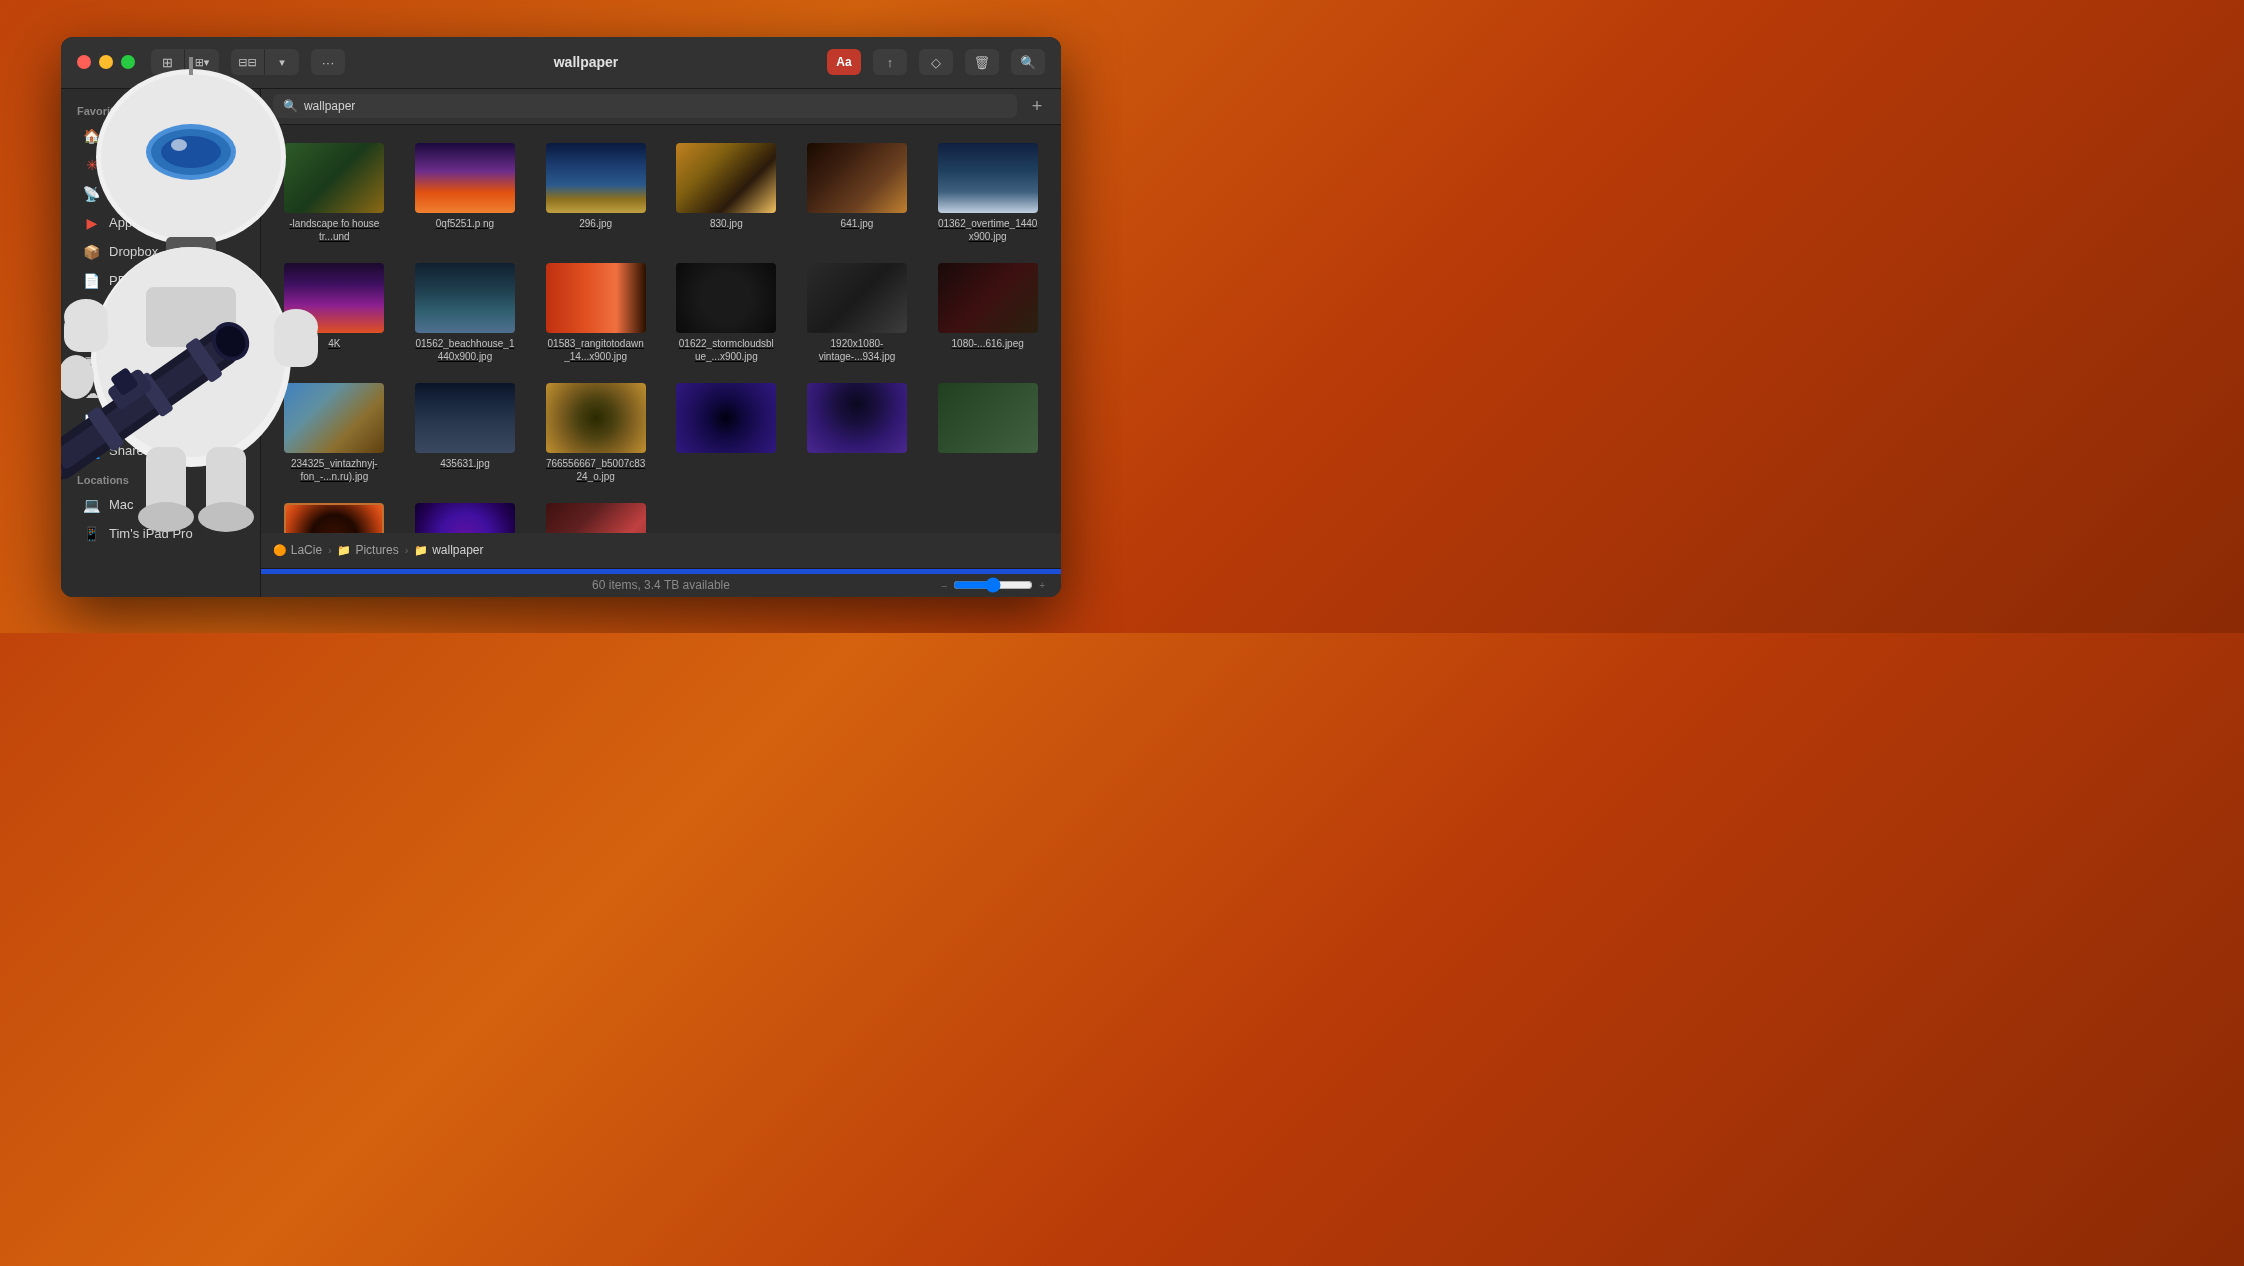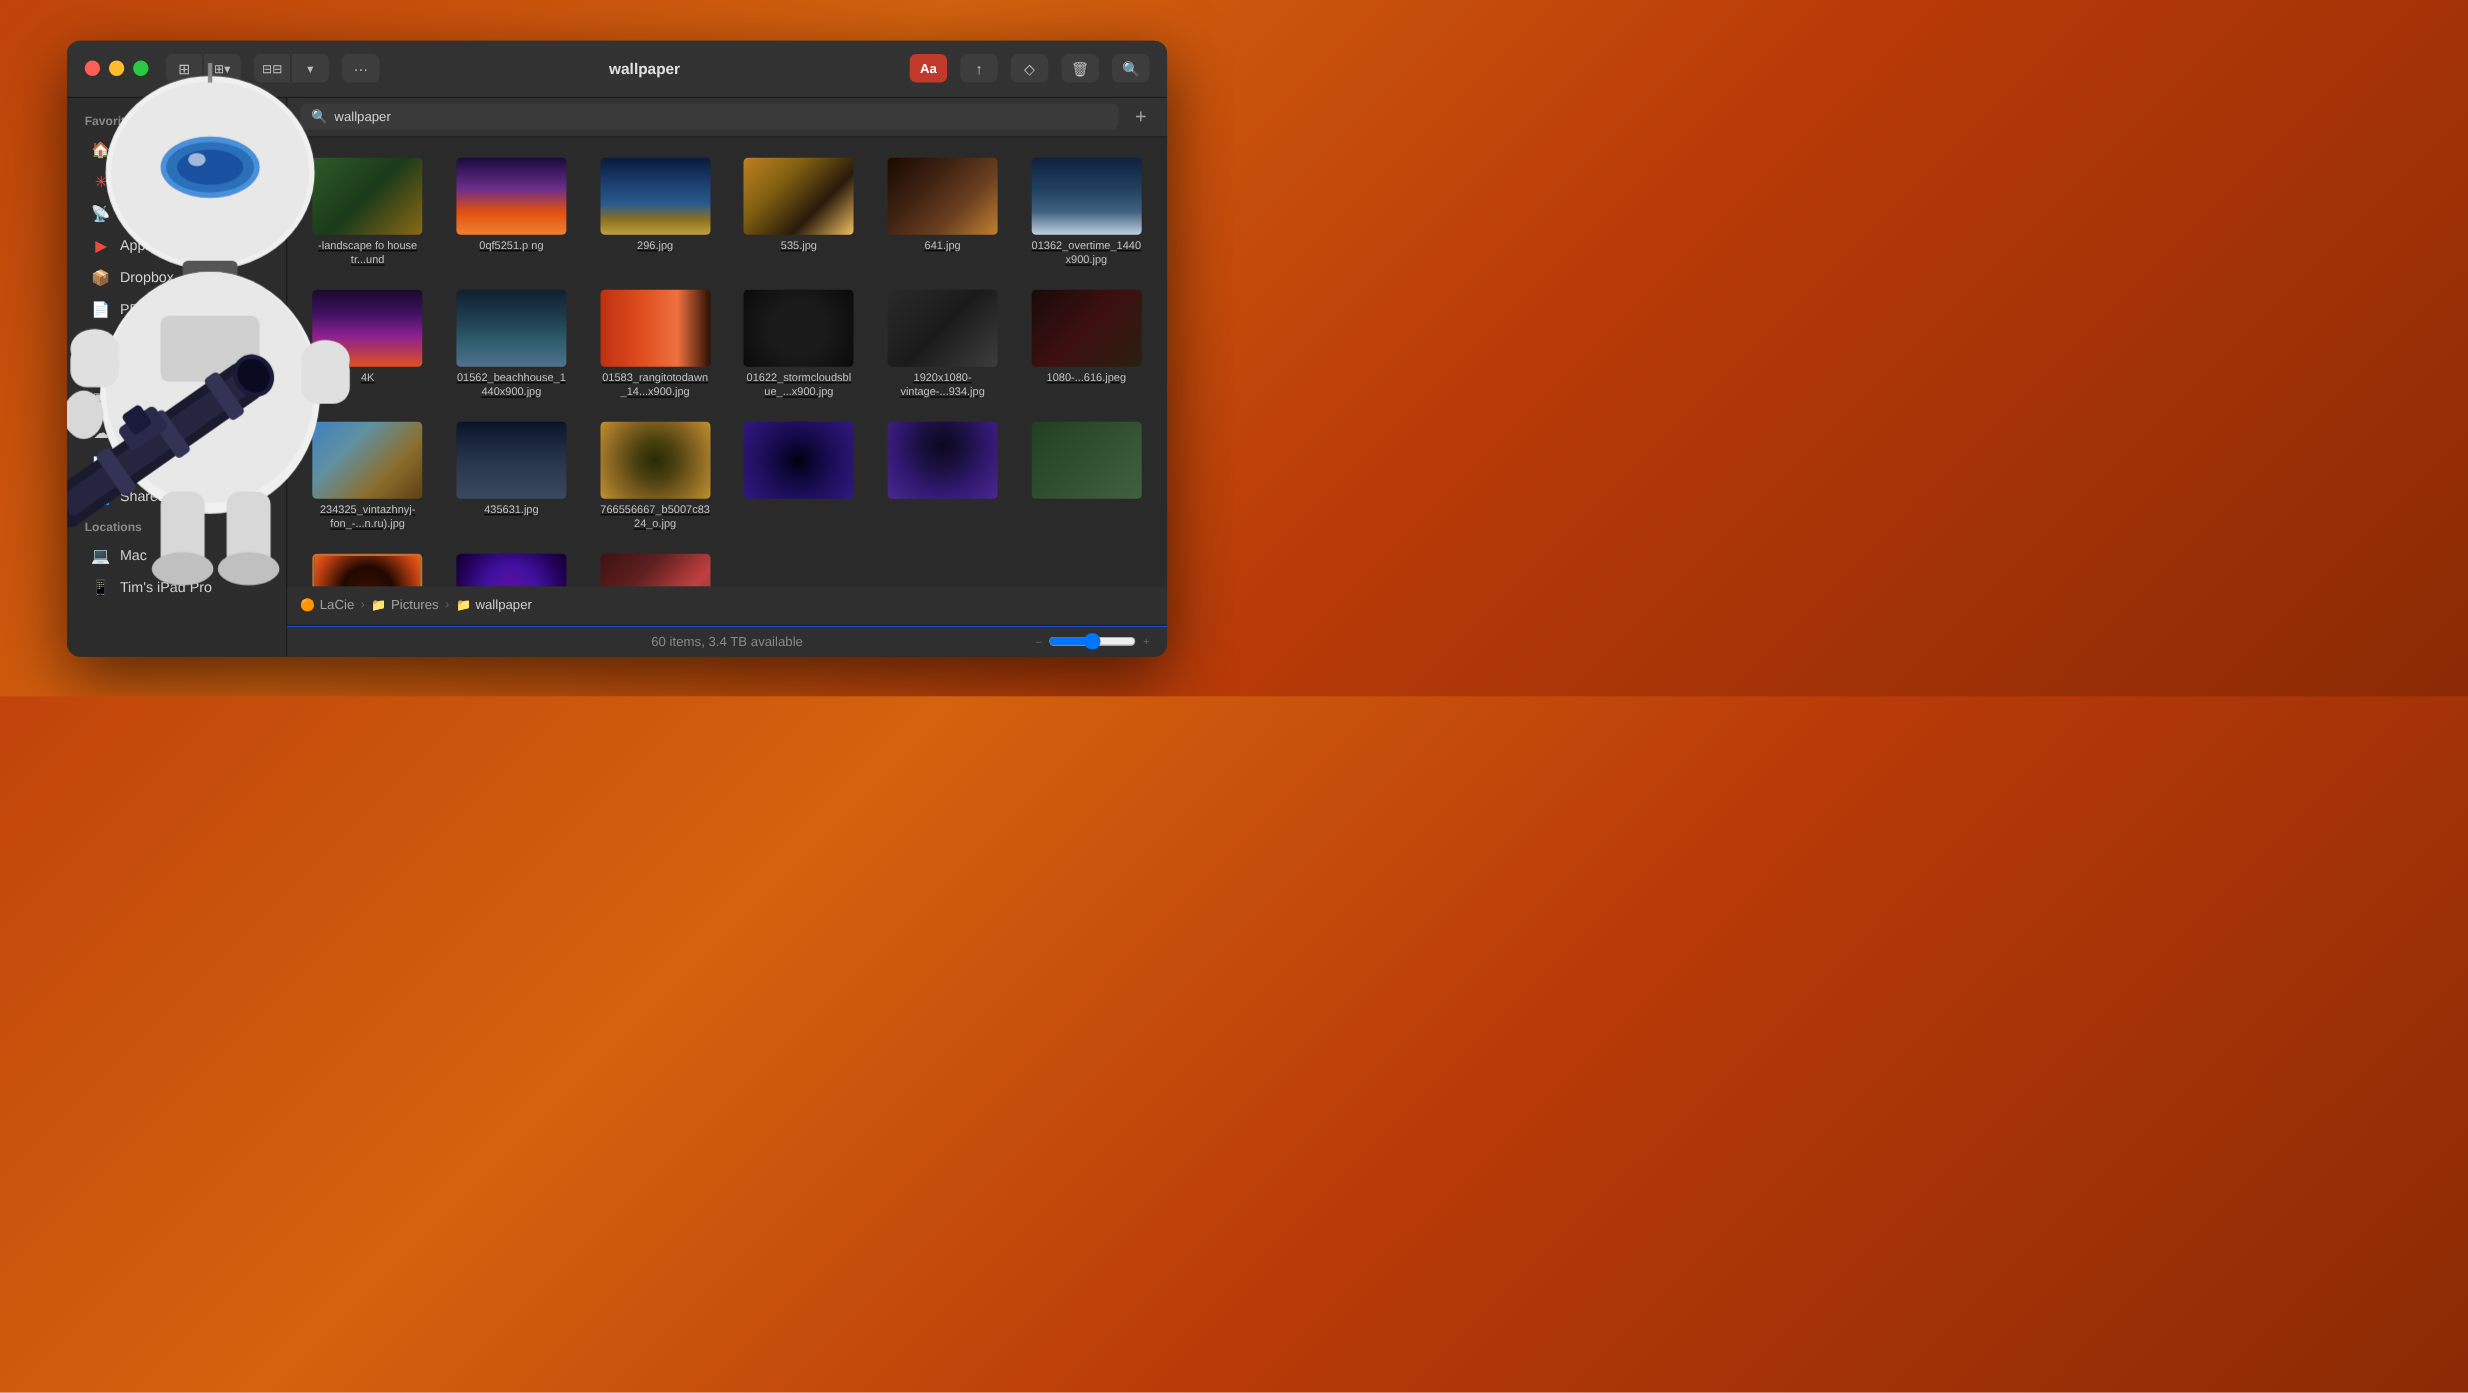--- a/index.html
+++ b/index.html
@@ -246,21 +246,21 @@
       color: #c0c0c0;
       font-size: 10px;
       text-align: center;
       line-height: 1.3;
       max-width: 100px;
       word-break: break-word;
     }
     .status-bar {
       height: 28px;
       background: #2f2f2f;
-      border-top: 1px solid #1d4ed8;
+      border-top: 5px solid #1d4ed8;
       display: flex;
       align-items: center;
       justify-content: center;
       flex-shrink: 0;
     }
     .status-text {
       color: #888;
       font-size: 12px;
     }
     .status-slider {
@@ -480,21 +480,21 @@
         <div class="file-item">
           <div class="file-thumbnail thumb-2"></div>
           <span class="file-name">0qf5251.p ng</span>
         </div>
         <div class="file-item">
           <div class="file-thumbnail thumb-3"></div>
           <span class="file-name">296.jpg</span>
         </div>
         <div class="file-item">
           <div class="file-thumbnail thumb-4"></div>
-          <span class="file-name">535.jpg</span>
+          <span class="file-name">830.jpg</span>
         </div>
         <div class="file-item">
           <div class="file-thumbnail thumb-5"></div>
           <span class="file-name">641.jpg</span>
         </div>
         <div class="file-item">
           <div class="file-thumbnail thumb-6"></div>
           <span class="file-name">01362_overtime_1440x900.jpg</span>
         </div>
         <div class="file-item">

